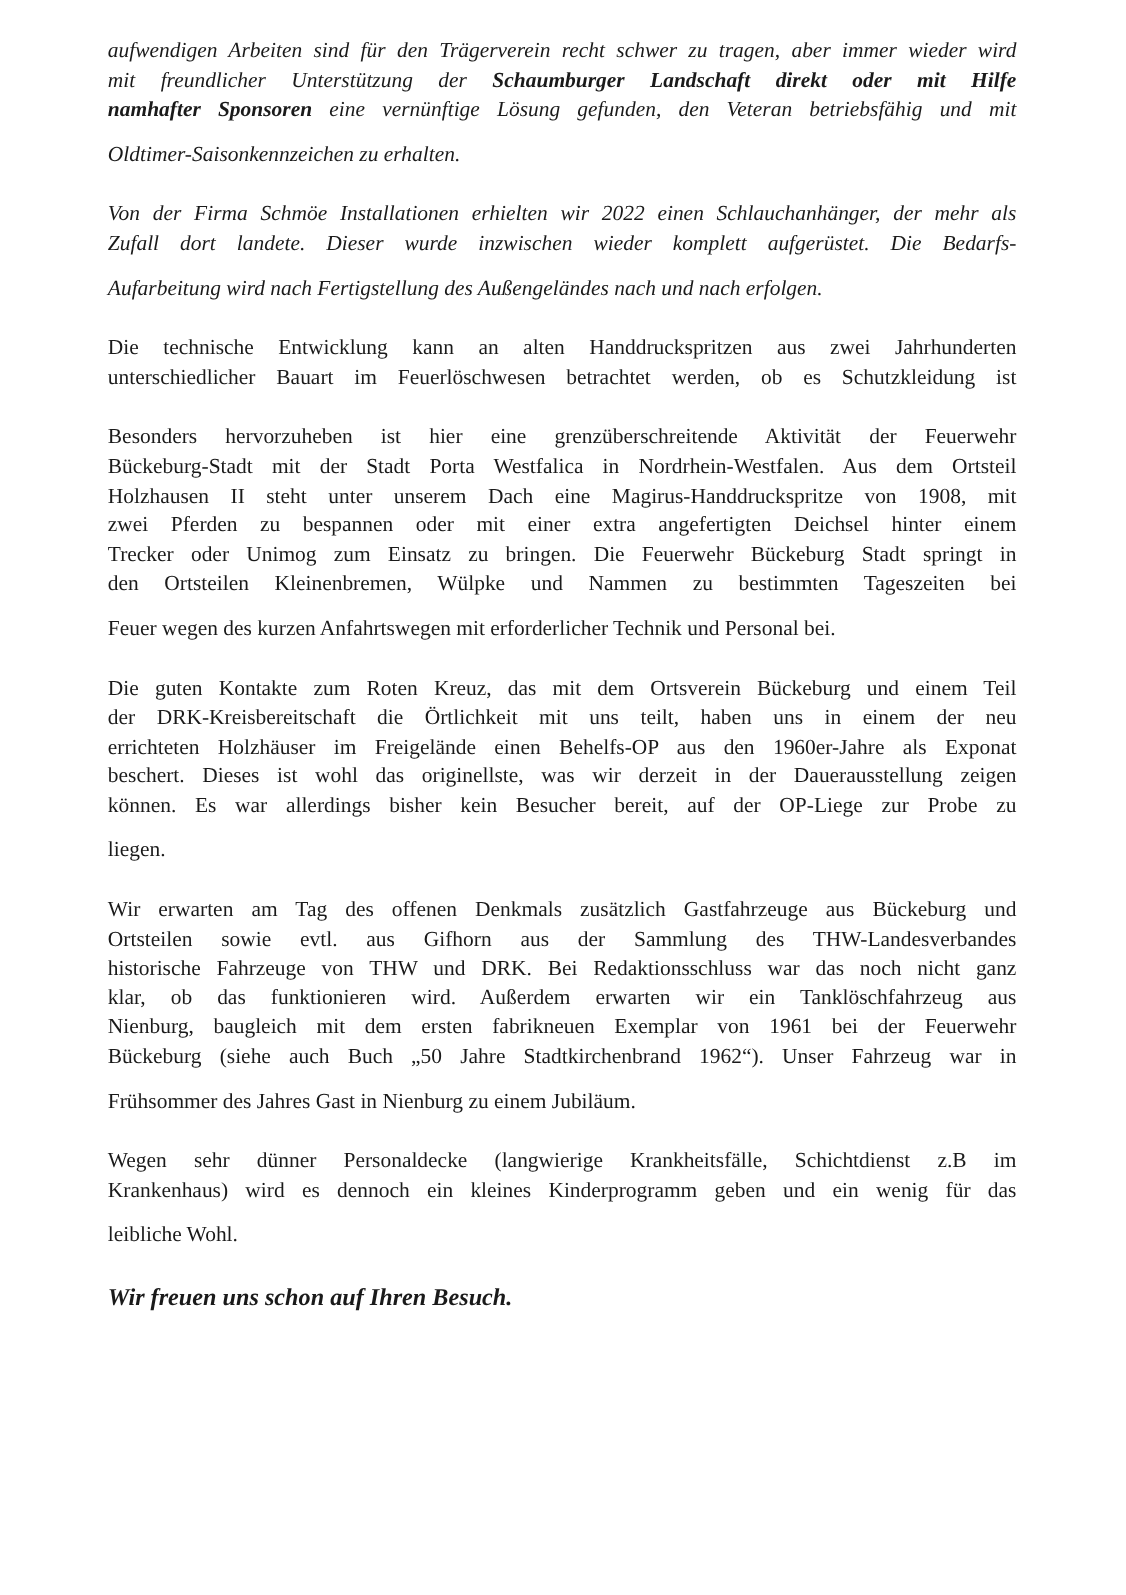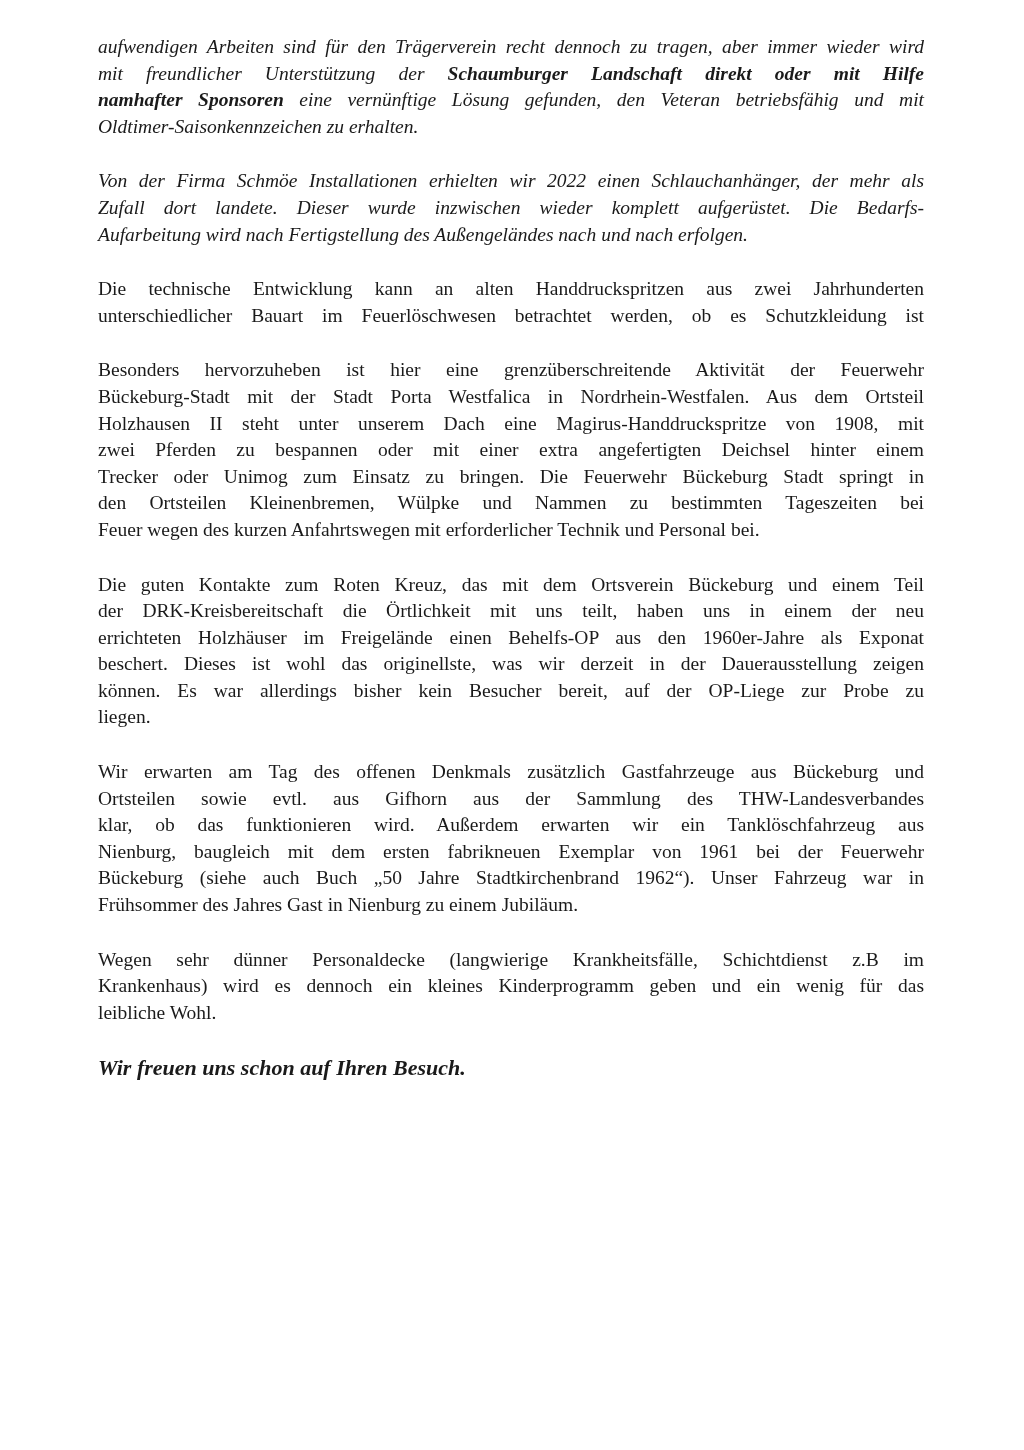--- a/index.html
+++ b/index.html
@@ -27,38 +27,39 @@
       line-height: 26.6px;
     }
     .para .line {
       display: block;
       text-align: justify;
       text-align-last: justify;
       white-space: nowrap;
     }
     .para .line.last {
       text-align-last: left;
+      margin-top: 14px;
     }
     .italic { font-style: italic; }
     .bold { font-weight: bold; margin-top: 40px; }
     .closing {
       margin-top: 20px;
       font-size: 22px;
       font-weight: bold;
       line-height: 28px;
       font-style: italic;
     }
   </style>
 </head>
 <body>
 
 <div class="page">
   <div id="paragraphs">
       <p class="para italic">
-        <span class="line"><span>aufwendigen Arbeiten sind für den Trägerverein recht dennoch zu tragen, aber immer wieder wird</span></span>
+        <span class="line"><span>aufwendigen Arbeiten sind für den Trägerverein recht schwer zu tragen, aber immer wieder wird</span></span>
         <span class="line"><span>mit freundlicher Unterstützung der </span><span class="bold">Schaumburger Landschaft direkt oder mit Hilfe</span></span>
         <span class="line"><span class="bold">namhafter Sponsoren</span><span> eine vernünftige Lösung gefunden, den Veteran betriebsfähig und mit</span></span>
         <span class="line last"><span>Oldtimer-Saisonkennzeichen zu erhalten.</span></span>
       </p>
       <p class="para italic">
         <span class="line"><span>Von der Firma Schmöe Installationen erhielten wir 2022 einen Schlauchanhänger, der mehr als</span></span>
         <span class="line"><span>Zufall dort landete. Dieser wurde inzwischen wieder komplett aufgerüstet. Die Bedarfs-</span></span>
         <span class="line last"><span>Aufarbeitung wird nach Fertigstellung des Außengeländes nach und nach erfolgen.</span></span>
       </p>
       <p class="para">
@@ -78,20 +79,21 @@
         <span class="line"><span>Die guten Kontakte zum Roten Kreuz, das mit dem Ortsverein Bückeburg und einem Teil</span></span>
         <span class="line"><span>der DRK-Kreisbereitschaft die Örtlichkeit mit uns teilt, haben uns in einem der neu</span></span>
         <span class="line"><span>errichteten Holzhäuser im Freigelände einen Behelfs-OP aus den 1960er-Jahre als Exponat</span></span>
         <span class="line"><span>beschert. Dieses ist wohl das originellste, was wir derzeit in der Dauerausstellung zeigen</span></span>
         <span class="line"><span>können. Es war allerdings bisher kein Besucher bereit, auf der OP-Liege zur Probe zu</span></span>
         <span class="line last"><span>liegen.</span></span>
       </p>
       <p class="para">
         <span class="line"><span>Wir erwarten am Tag des offenen Denkmals zusätzlich Gastfahrzeuge aus Bückeburg und</span></span>
         <span class="line"><span>Ortsteilen sowie evtl. aus Gifhorn aus der Sammlung des THW-Landesverbandes</span></span>
+        <span class="line"><span>historische Fahrzeuge von THW und DRK. Bei Redaktionsschluss war das noch nicht ganz</span></span>
         <span class="line"><span>klar, ob das funktionieren wird. Außerdem erwarten wir ein Tanklöschfahrzeug aus</span></span>
         <span class="line"><span>Nienburg, baugleich mit dem ersten fabrikneuen Exemplar von 1961 bei der Feuerwehr</span></span>
         <span class="line"><span>Bückeburg (siehe auch Buch „50 Jahre Stadtkirchenbrand 1962“). Unser Fahrzeug war in</span></span>
         <span class="line last"><span>Frühsommer des Jahres Gast in Nienburg zu einem Jubiläum.</span></span>
       </p>
       <p class="para">
         <span class="line"><span>Wegen sehr dünner Personaldecke (langwierige Krankheitsfälle, Schichtdienst z.B im</span></span>
         <span class="line"><span>Krankenhaus) wird es dennoch ein kleines Kinderprogramm geben und ein wenig für das</span></span>
         <span class="line last"><span>leibliche Wohl.</span></span>
       </p>

